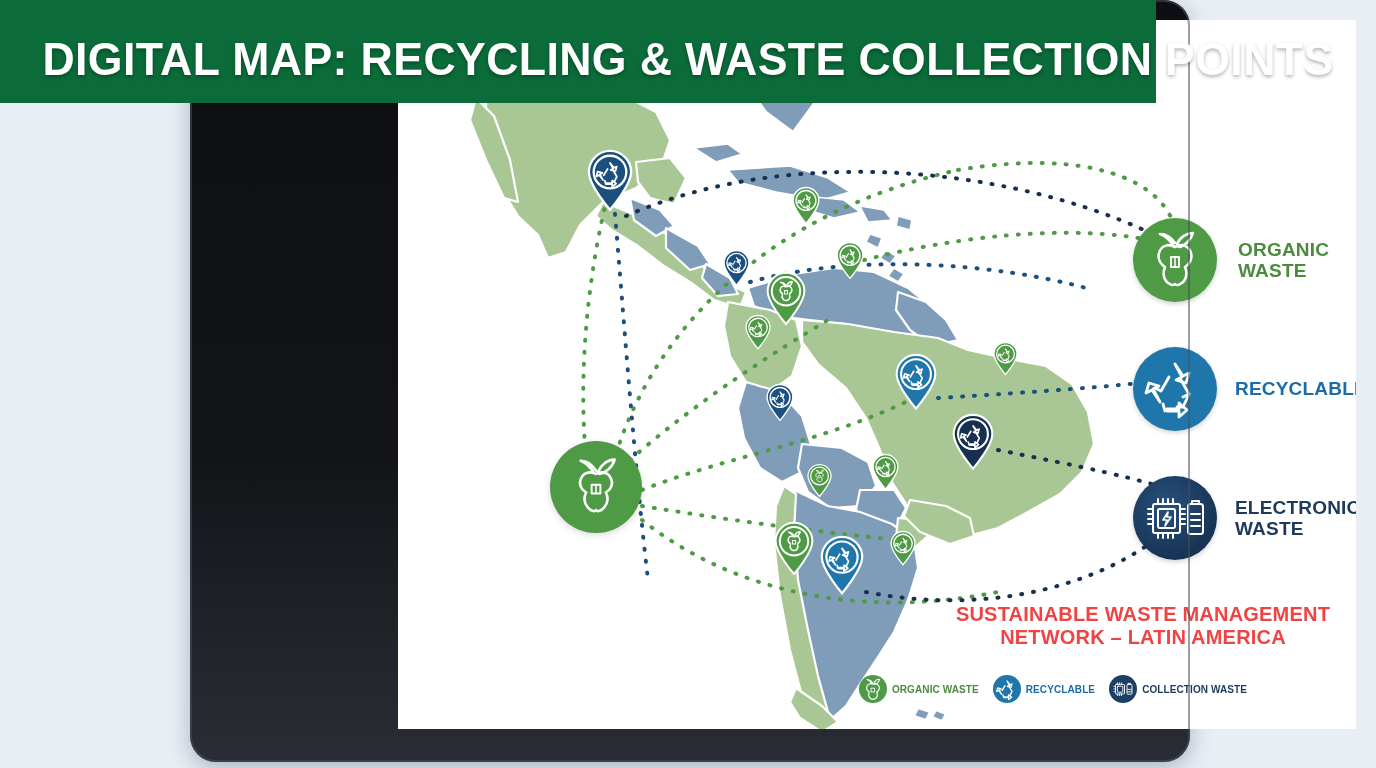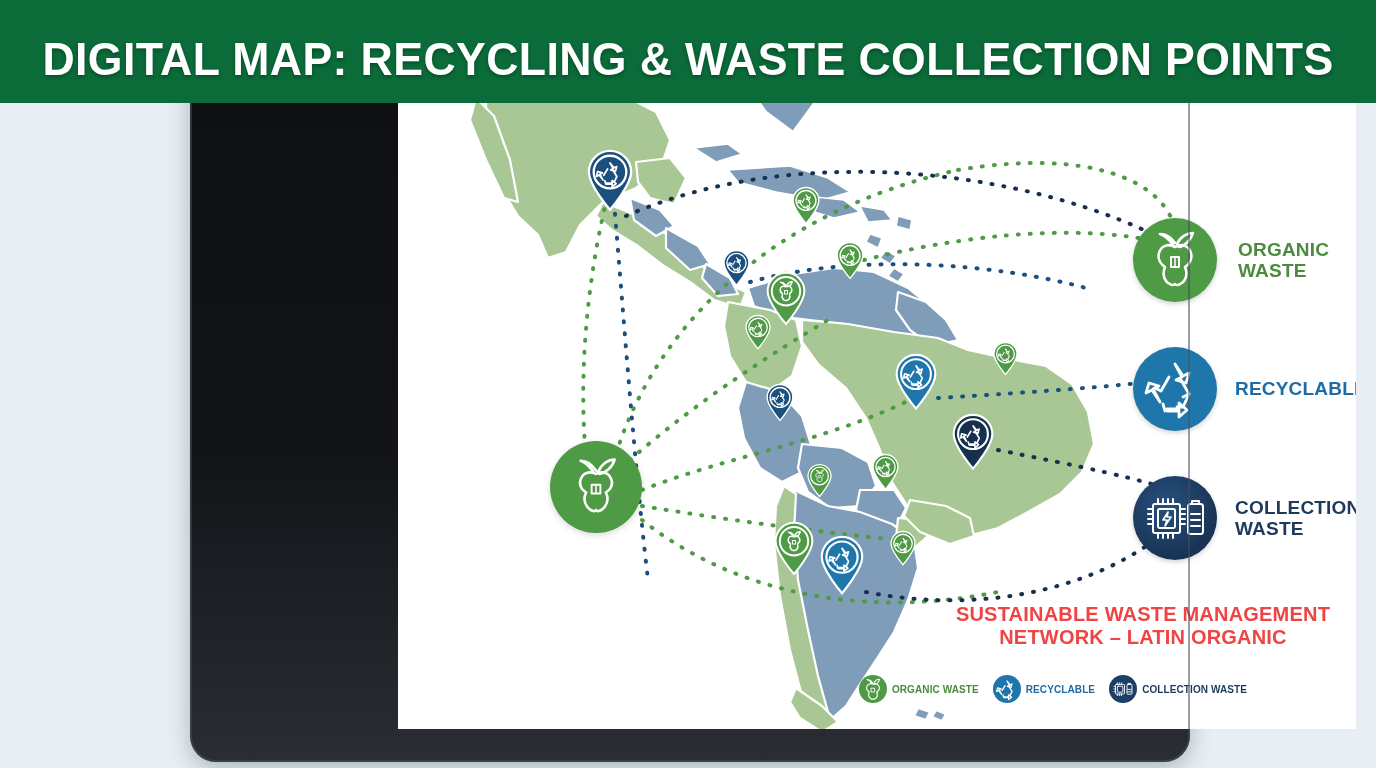--- a/index.html
+++ b/index.html
@@ -27,21 +27,21 @@
     width:5px; height:5px; border-radius:50%;
     background:#3a4048;
   }
   .tablet-screen{
     position:absolute; left:208px; top:20px; width:958px; height:709px;
     background:#ffffff; overflow:hidden;
   }
 
   
   .title-band{
-    position:absolute; left:0; top:0; width:1376px; height:103px;
+    position:absolute; left:0; top:0; width:1156px; height:103px;
     background:#0b6b39; z-index:40;
   }
   .title-text{
     position:absolute; left:0; top:0; width:1376px; height:103px;
     display:flex; align-items:center; justify-content:center;
     color:#ffffff; font-size:46px; font-weight:bold;
     letter-spacing:.4px; white-space:nowrap;
     transform:scaleX(.97);
     text-shadow:0 2px 4px rgba(0,0,0,.30);
     padding-top:14px;
@@ -281,29 +281,29 @@
                 <path d="M25,57 L25,62 M30,57 L30,62 M35,57 L35,62 M40,57 L40,62"></path>
                 <path d="M20,33 L15,33 M20,38 L15,38 M20,43 L15,43 M20,48 L15,48"></path>
                 <path d="M47,33 L52,33 M47,38 L52,38 M47,43 L52,43 M47,48 L52,48"></path>
                 <rect x="55" y="28" width="15" height="30" rx="2.5"></rect>
                 <path d="M59,25 L66,25 L66,28 L59,28 Z"></path>
                 <path d="M58,50 L67,50 M58,44 L67,44 M58,38 L67,38"></path>
               </g>
             </svg>
           </div>
           <div class="legend-label lab-electronic">
-            <div>COLLECTION</div>
+            <div>ELECTRONIC</div>
             <div>WASTE</div>
           </div>
         </div>
       </div>
 
       <div class="footer">
         <div class="footer-l1">SUSTAINABLE WASTE MANAGEMENT</div>
-        <div class="footer-l2">NETWORK – LATIN ORGANIC</div>
+        <div class="footer-l2">NETWORK – LATIN AMERICA</div>
       </div>
 
       <div class="mini-legend">
 
         <div class="mini-item">
           <div class="mini-badge" style="background:#4e9a45">
             <svg viewBox="0 0 28 28">
               <g fill="none" stroke="#ffffff" stroke-width="1.1" stroke-linecap="round" stroke-linejoin="round">
                 <path d="M14,8 C12,5.6 10,4.6 8,4.6 C10,5.4 12,7 13,8.6"></path>
                 <path d="M15,8 C16,5.4 18.4,4.2 20.6,4.2 C20,7 17.6,9 15.4,9.2"></path>

